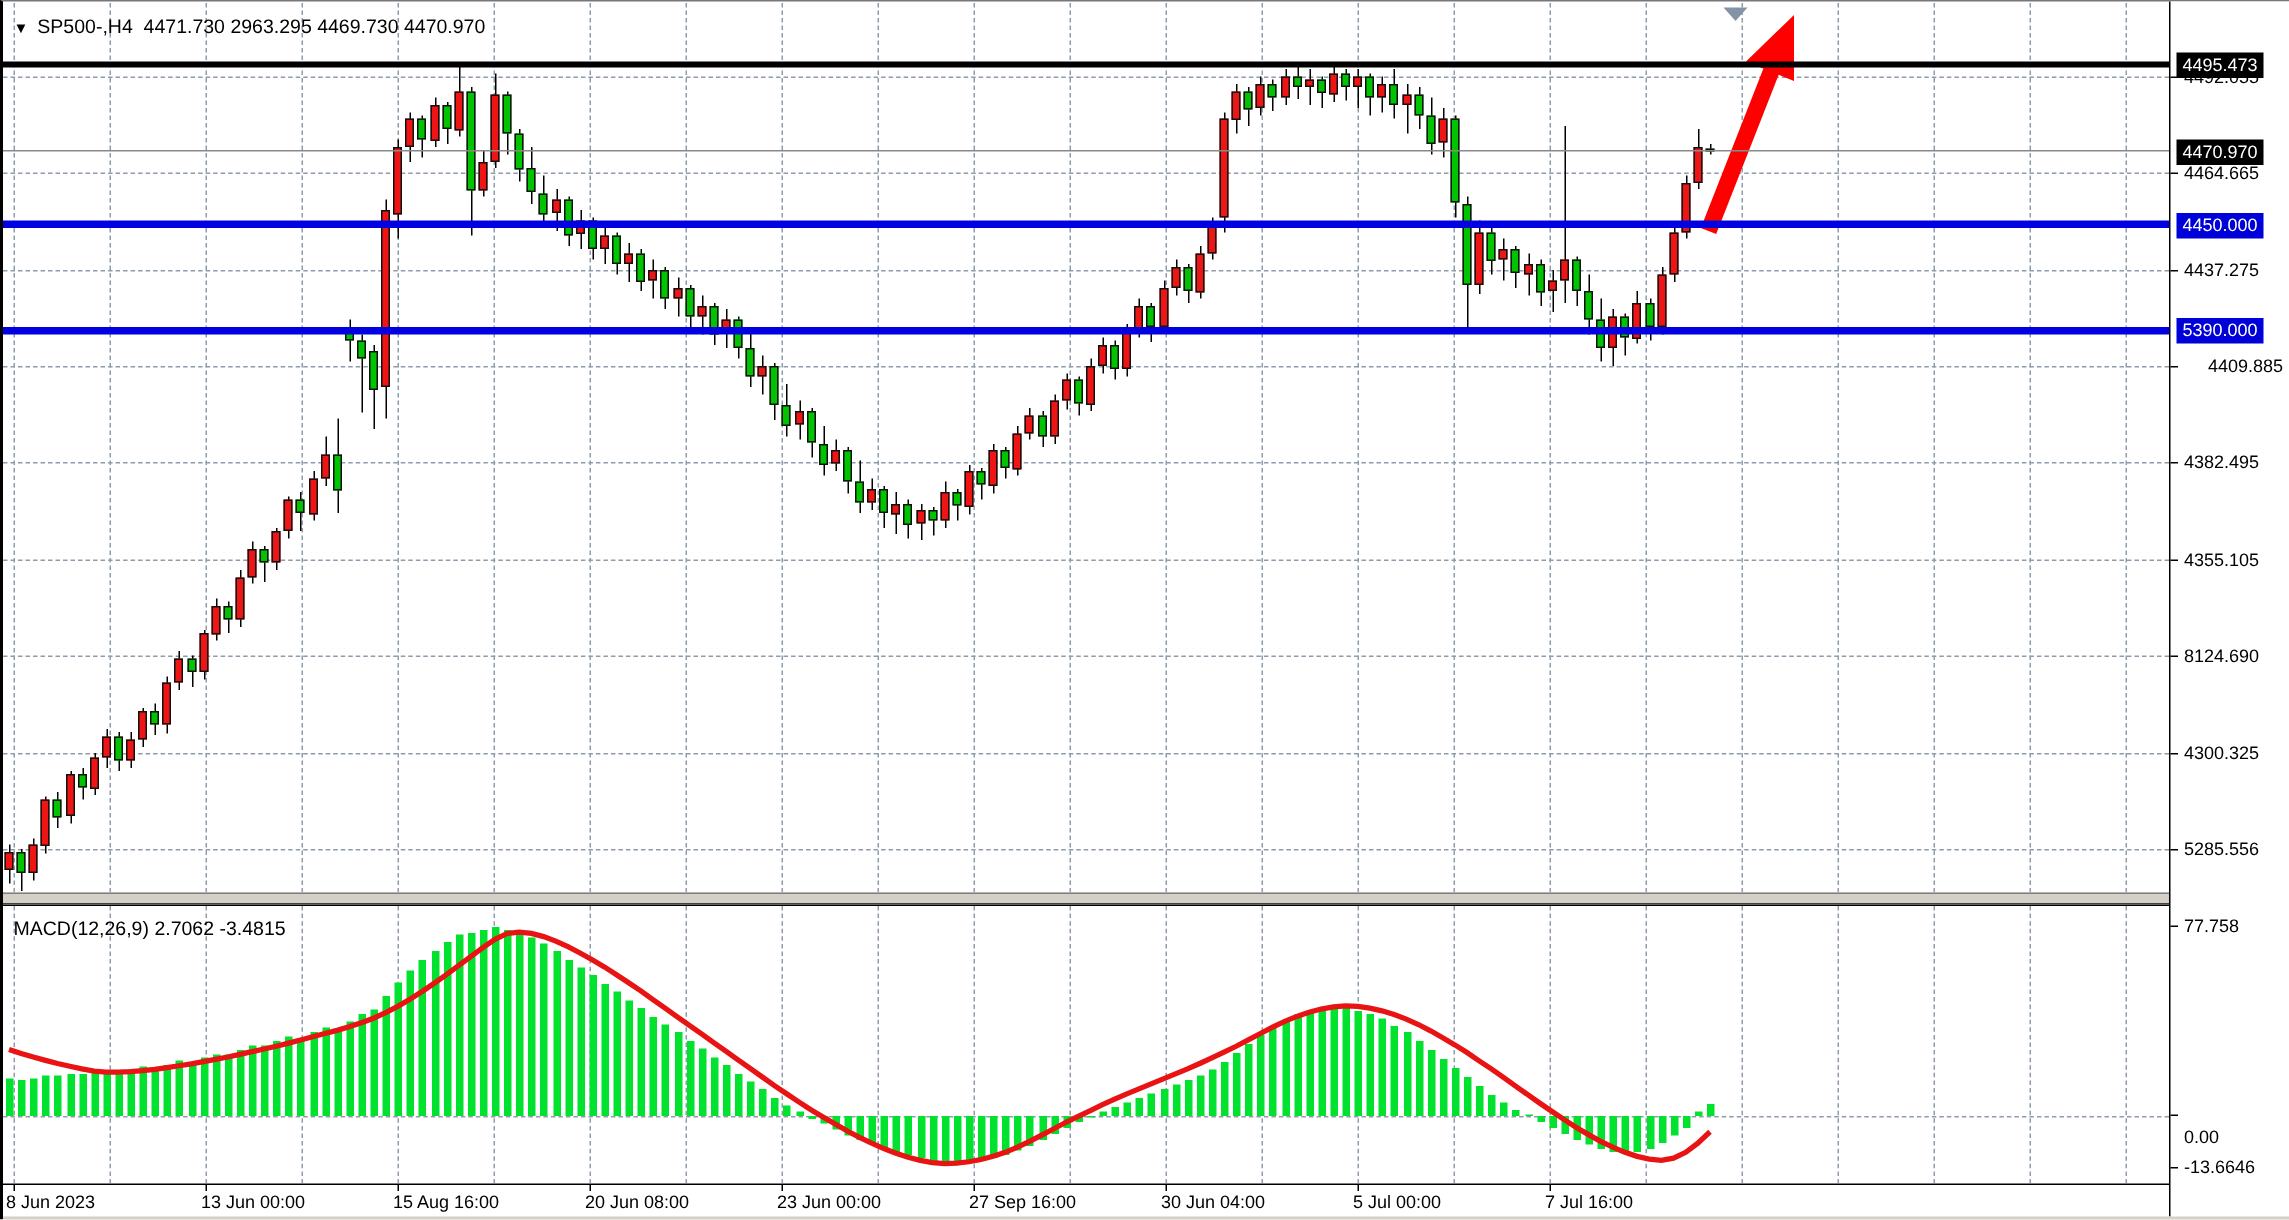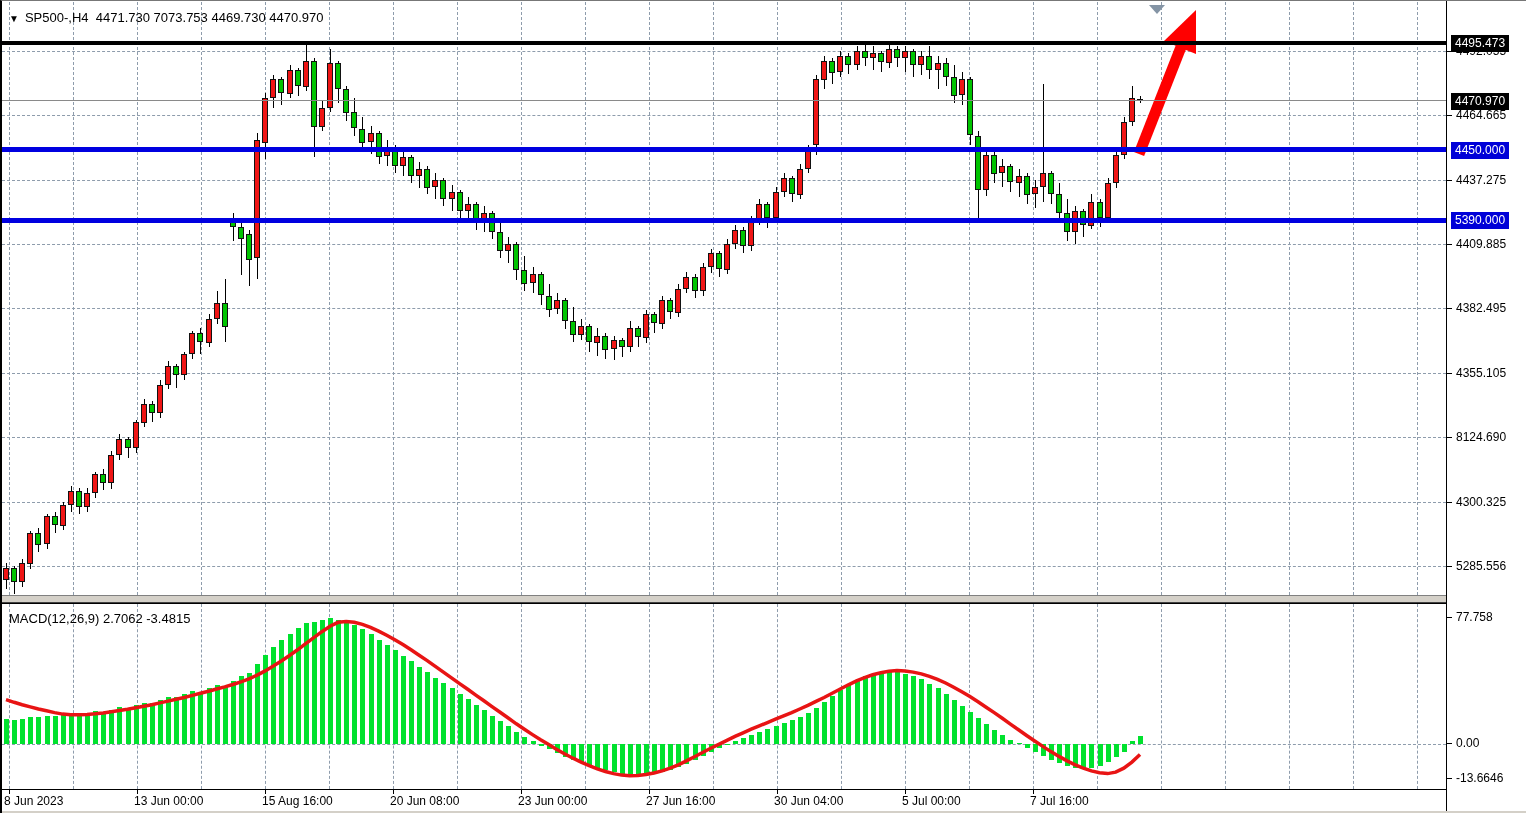--- a/index.html
+++ b/index.html
@@ -34,21 +34,21 @@
 </style>
 </head>
 <body>
 
 <div id="chart-window">
 
   <div id="main-pane" class="pane">
     <div id="chart-title">
       <span class="tri">▼</span><span>SP500-,H4</span>&nbsp;
       <span>4471.730</span>
-      <span>7073.753</span>
+      <span>2963.295</span>
       <span>4469.730</span>
       <span>4470.970</span>
     </div>
 
   <div class="vgrid" style="left: 7px; top: 0px; height: 593px;"></div>
       <div class="vgrid" style="left: 71px; top: 0px; height: 593px;"></div>
       <div class="vgrid" style="left: 135px; top: 0px; height: 593px;"></div>
       <div class="vgrid" style="left: 199px; top: 0px; height: 593px;"></div>
       <div class="vgrid" style="left: 263px; top: 0px; height: 593px;"></div>
       <div class="vgrid" style="left: 327px; top: 0px; height: 593px;"></div>
@@ -553,52 +553,52 @@
       <div class="date-label" style="left: 2px;">8 Jun 2023</div>
       <div class="date-tick" style="left: 135px;"></div>
       <div class="date-label" style="left: 132px;">13 Jun 00:00</div>
       <div class="date-tick" style="left: 263px;"></div>
       <div class="date-label" style="left: 260px;">15 Aug 16:00</div>
       <div class="date-tick" style="left: 391px;"></div>
       <div class="date-label" style="left: 388px;">20 Jun 08:00</div>
       <div class="date-tick" style="left: 519px;"></div>
       <div class="date-label" style="left: 516px;">23 Jun 00:00</div>
       <div class="date-tick" style="left: 647px;"></div>
-      <div class="date-label" style="left: 644px;">27 Jun 16:00</div>
+      <div class="date-label" style="left: 644px;">27 Sep 16:00</div>
       <div class="date-tick" style="left: 775px;"></div>
       <div class="date-label" style="left: 772px;">30 Jun 04:00</div>
       <div class="date-tick" style="left: 903px;"></div>
       <div class="date-label" style="left: 900px;">5 Jul 00:00</div>
       <div class="date-tick" style="left: 1031px;"></div>
       <div class="date-label" style="left: 1028px;">7 Jul 16:00</div>
     </div>
   <div id="price-axis">
       <div class="tick" style="top: 50px;"></div>
       <div class="axis-label" style="top: 43px;">4492.055</div>
       <div class="tick" style="top: 114px;"></div>
       <div class="axis-label" style="top: 107px;">4464.665</div>
       <div class="tick" style="top: 179px;"></div>
       <div class="axis-label" style="top: 172px;">4437.275</div>
       <div class="tick" style="top: 243px;"></div>
-      <div class="axis-label" style="top: 236px;">4409.885</div>
+      <div class="axis-label" style="top: 236px; margin-left: 16px;">4409.885</div>
       <div class="tick" style="top: 307px;"></div>
       <div class="axis-label" style="top: 300px;">4382.495</div>
       <div class="tick" style="top: 372px;"></div>
       <div class="axis-label" style="top: 365px;">4355.105</div>
       <div class="tick" style="top: 436px;"></div>
       <div class="axis-label" style="top: 429px;">8124.690</div>
       <div class="tick" style="top: 501px;"></div>
       <div class="axis-label" style="top: 494px;">4300.325</div>
       <div class="tick" style="top: 565px;"></div>
       <div class="axis-label" style="top: 558px;">5285.556</div>
       <div class="badge" style="top: 34px; background: rgb(0, 0, 0);">4495.473</div>
       <div class="badge" style="top: 92px; background: rgb(0, 0, 0);">4470.970</div>
       <div class="badge" style="top: 141px; background: rgb(0, 0, 216);">4450.000</div>
       <div class="badge" style="top: 211px; background: rgb(0, 0, 216);">5390.000</div>
       <div class="tick" style="top: 616px;"></div>
       <div class="axis-label" style="top: 609px;">77.758</div>
       <div class="tick" style="top: 742px;"></div>
-      <div class="axis-label" style="top: 735px;">0.00</div>
+      <div class="axis-label" style="top: 750px;">0.00</div>
       <div class="tick" style="top: 777px;"></div>
       <div class="axis-label" style="top: 770px;">-13.6646</div>
     </div>
   <div id="bottom-strip"></div>
 </div>
 
 </body></html>

